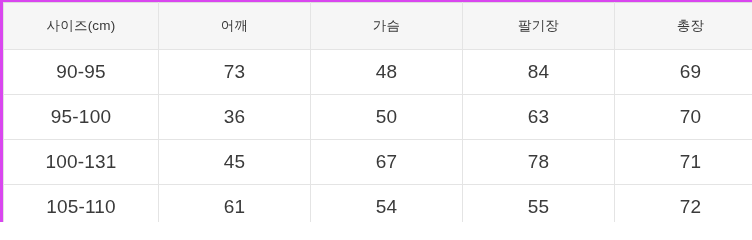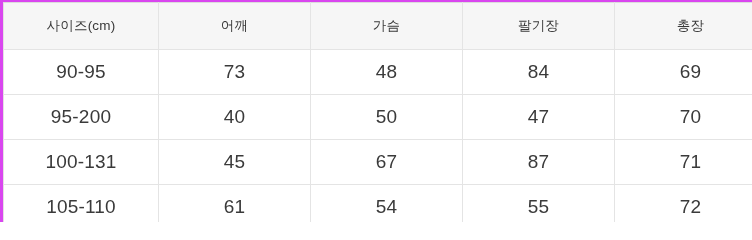--- a/index.html
+++ b/index.html
@@ -78,31 +78,31 @@
     </thead>
     <tbody>
       <tr>
         <td>90-95</td>
         <td>73</td>
         <td>48</td>
         <td>84</td>
         <td>69</td>
       </tr>
       <tr>
-        <td>95-200</td>
-        <td>40</td>
+        <td>95-100</td>
+        <td>36</td>
         <td>50</td>
-        <td>47</td>
+        <td>63</td>
         <td>70</td>
       </tr>
       <tr>
         <td>100-131</td>
         <td>45</td>
         <td>67</td>
-        <td>87</td>
+        <td>78</td>
         <td>71</td>
       </tr>
       <tr>
         <td>105-110</td>
         <td>61</td>
         <td>54</td>
         <td>55</td>
         <td>72</td>
       </tr>
     </tbody>

